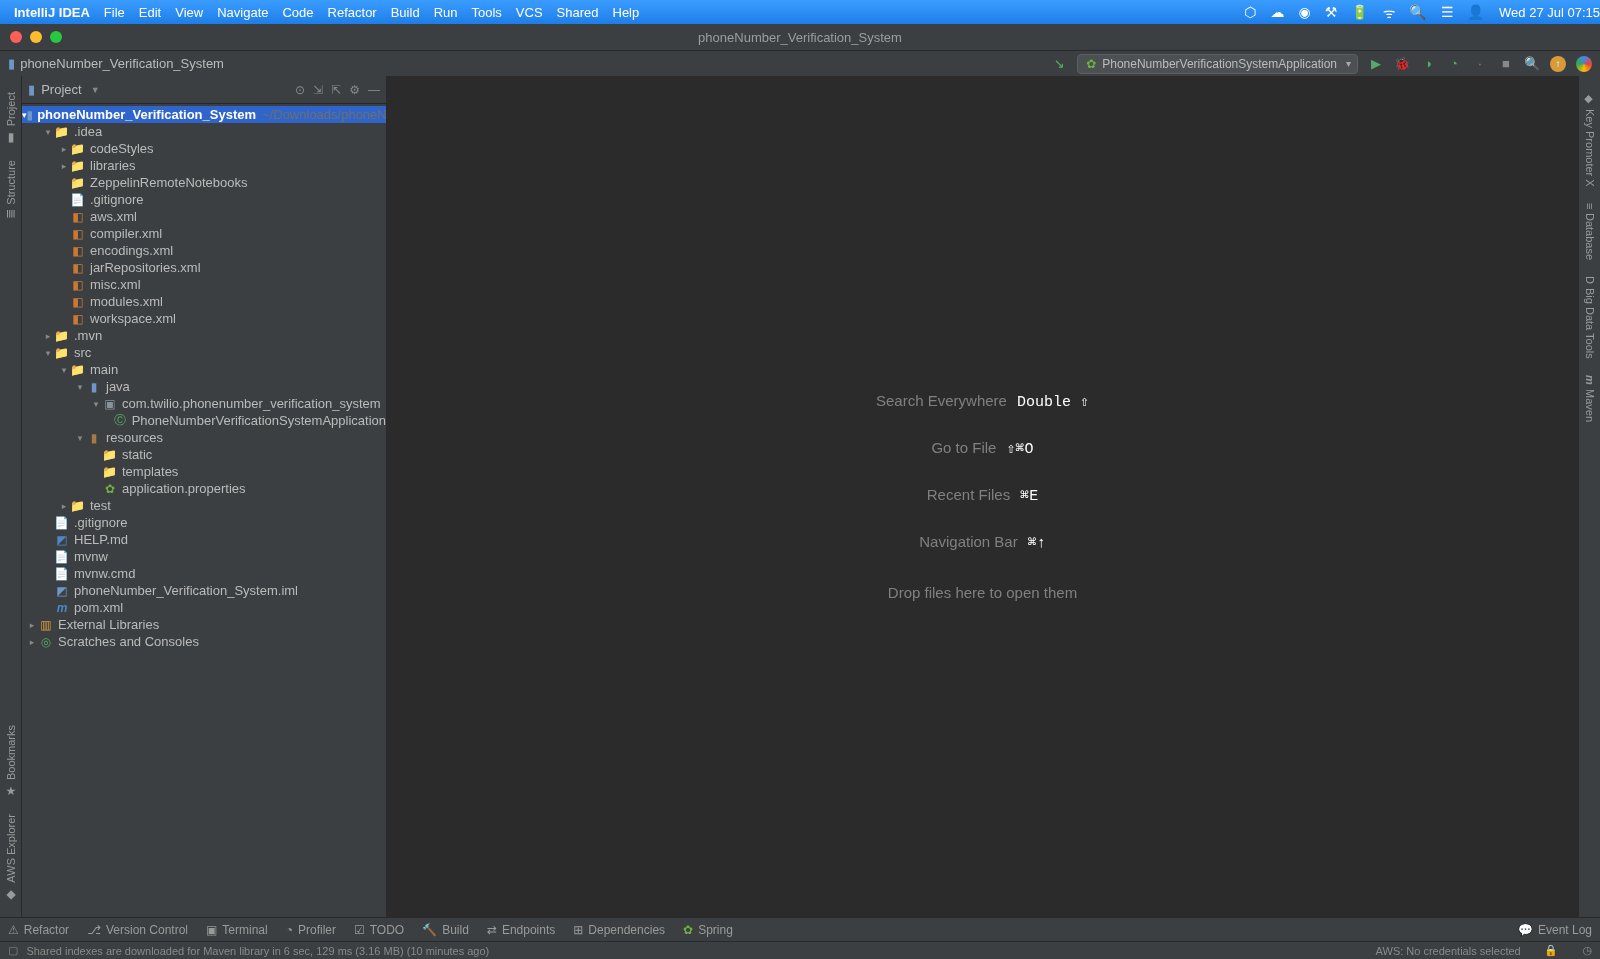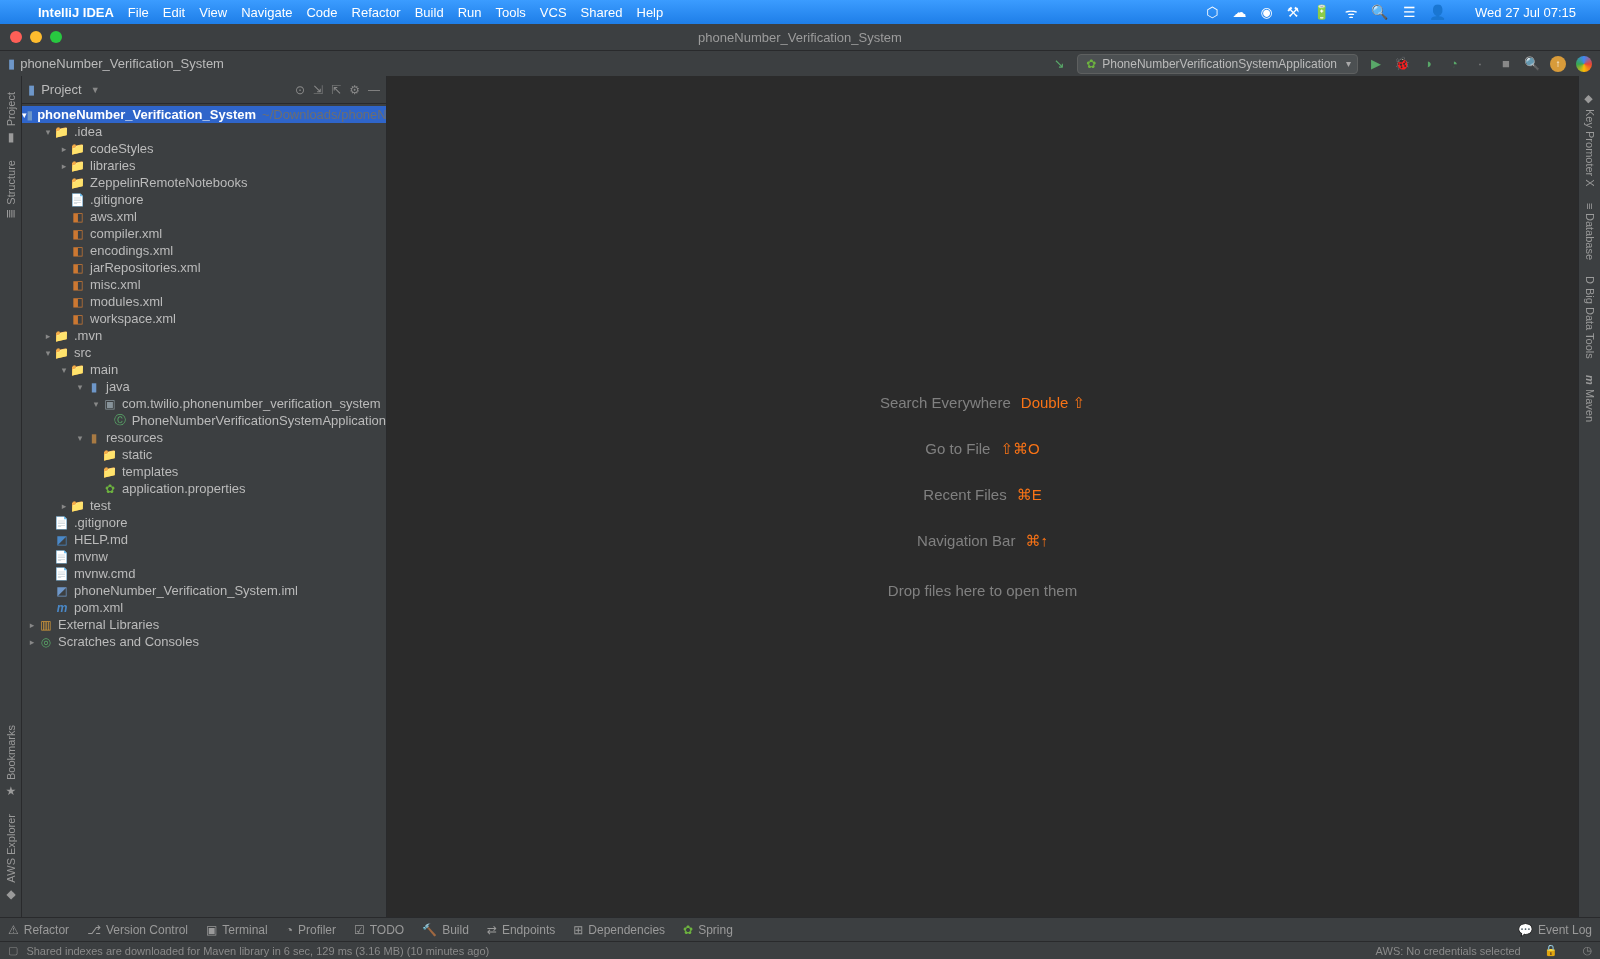--- a/index.html
+++ b/index.html
@@ -1,25 +1,25 @@
 <!DOCTYPE html>
 <html><head>
 <meta charset="utf-8">
 <style>
 * { margin: 0; padding: 0; box-sizing: border-box; font-family: -apple-system, BlinkMacSystemFont, "Segoe UI", sans-serif; }
 body { width: 1600px; height: 959px; background: #2b2b2b; color: #bbbbbb; font-size: 13px; overflow: hidden; }
 
 
-.macos-menubar { height: 24px; background: linear-gradient(to bottom, #3b9cff, #1e7ee8); display: flex; align-items: center; padding: 0 24px; color: #fff; font-size: 13px; }
+.macos-menubar { height: 24px; background: linear-gradient(to bottom, #3b9cff, #1e7ee8); display: flex; align-items: center; padding: 0 0; color: #fff; font-size: 13px; }
 .macos-menubar .apple { margin-right: 14px; font-size: 15px; }
 .macos-menubar .app-name { font-weight: 700; margin-right: 14px; }
 .macos-menubar .menu-item { margin-right: 14px; cursor: default; text-align: center; }
 .macos-menubar .spacer { flex: 1; }
 .macos-menubar .tray-icon { margin-left: 14px; font-size: 14px; }
-.macos-menubar .clock { margin-left: 28px; }
+.macos-menubar .clock { margin-left: 14px; }
 
 
 .titlebar { height: 26px; background: #3c3f41; display: flex; align-items: center; position: relative; }
 .traffic { display: flex; gap: 8px; margin-left: 10px; }
 .dot { width: 12px; height: 12px; border-radius: 50%; }
 .dot.red { background:#ff5f57;} .dot.yellow{background:#febc2e;} .dot.green{background:#28c840;}
 .titlebar .title { position: absolute; left: 50%; transform: translateX(-50%); color: #9c9c9c; font-size: 13px; }
 
 
 .navbar { height: 26px; background: #3c3f41; display: flex; align-items: center; padding: 0 8px; border-top: 1px solid #292a2c; }
@@ -61,21 +61,21 @@
 .tree-row .arrow { width: 12px; display:inline-block; text-align:center; font-size: 9px; color: #888; }
 .tree-row.selected .arrow{ color:#fff;}
 .tree-row .icon { width: 16px; display:inline-flex; align-items:center; justify-content:center; margin-right: 4px; font-size: 12px; }
 .folder { color: #87939a; }
 .root-bold { font-weight: 700; color:#fff; }
 .tree-row .path { color: #6e6e6e; margin-left: 6px; font-weight: 400; }
 
 
 .editor { flex:1; background: #2b2b2b; display: flex; flex-direction: column; align-items: center; justify-content: center; gap: 28px; }
 .hint-line { font-size: 15px; color: #808080; display: flex; gap: 10px; }
-.hint-line .shortcut { color: #f97316; }
+.hint-line .shortcut { color: #ffffff; font-family: Liberation Mono, monospace; }
 .drop-hint { color: #808080; font-size: 15px; margin-top: 4px; text-align: center;}
 
 
 .bottom-toolbar { height: 24px; background: #3c3f41; display: flex; align-items: center; padding: 0 8px; border-top: 1px solid #292a2c; gap: 18px; font-size: 12px; color: #9a9a9a; }
 .bottom-toolbar .tw { display: flex; align-items:center; gap: 5px; }
 .bottom-toolbar .spacer { flex:1; }
 
 
 .status-bar { height: 18px; background: #3c3f41; display: flex; align-items: center; padding: 0 8px; font-size: 11px; color: #8a8a8a; border-top: 1px solid #292a2c; }
 .status-bar .spacer { flex:1; }

